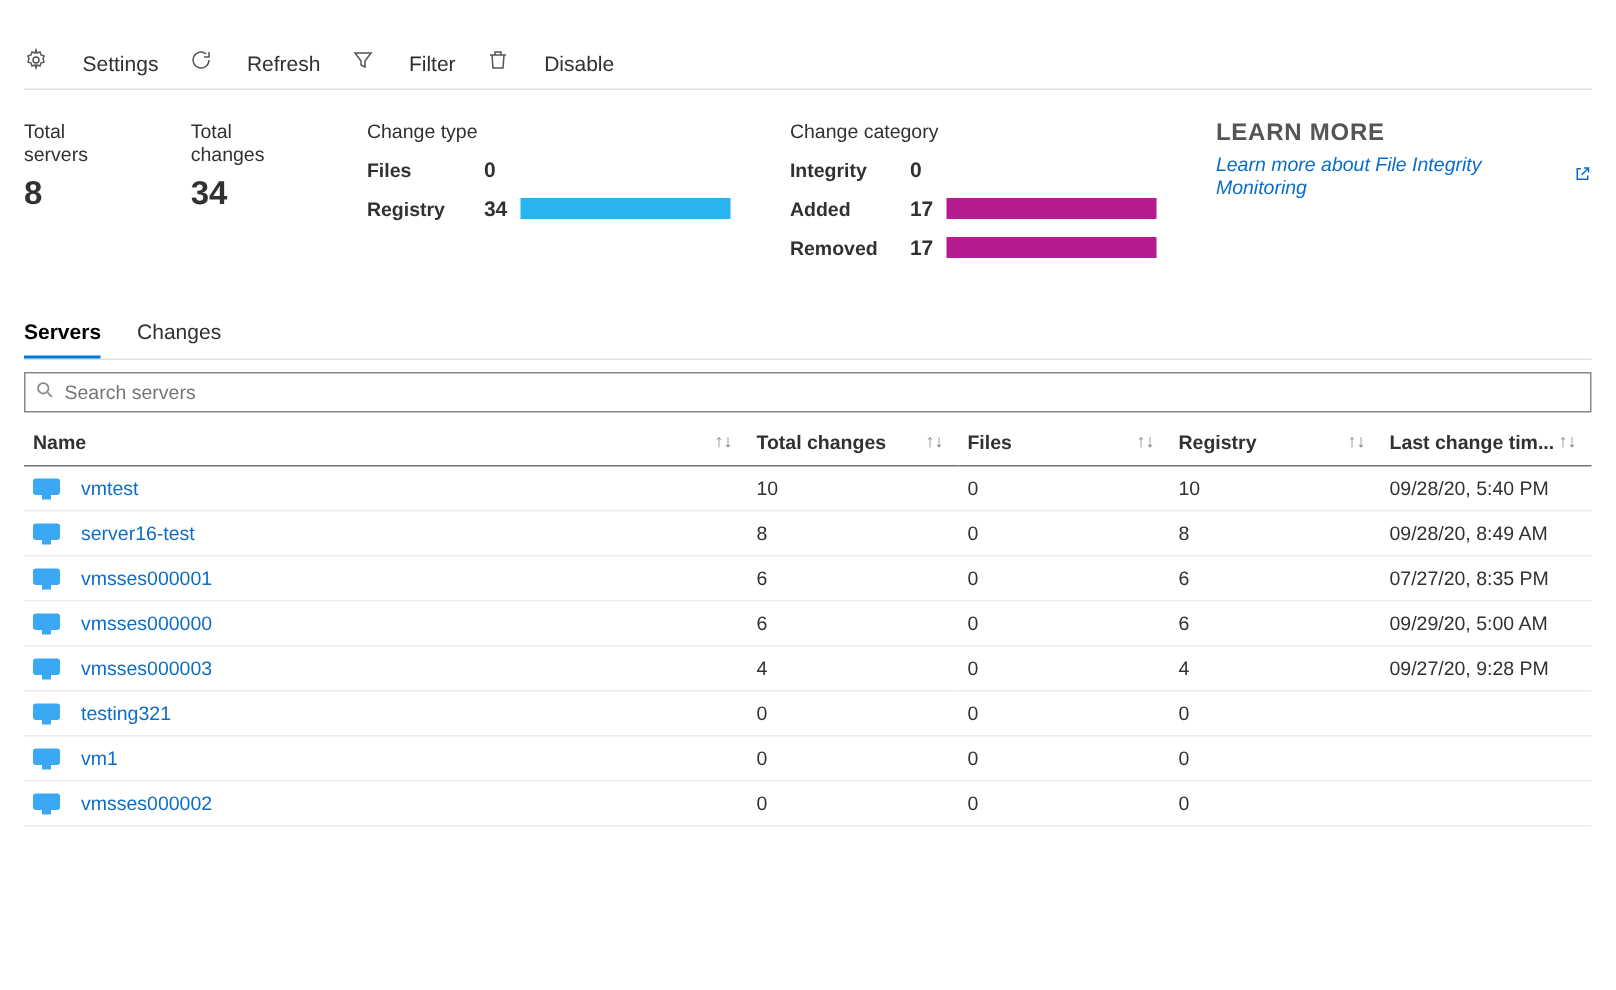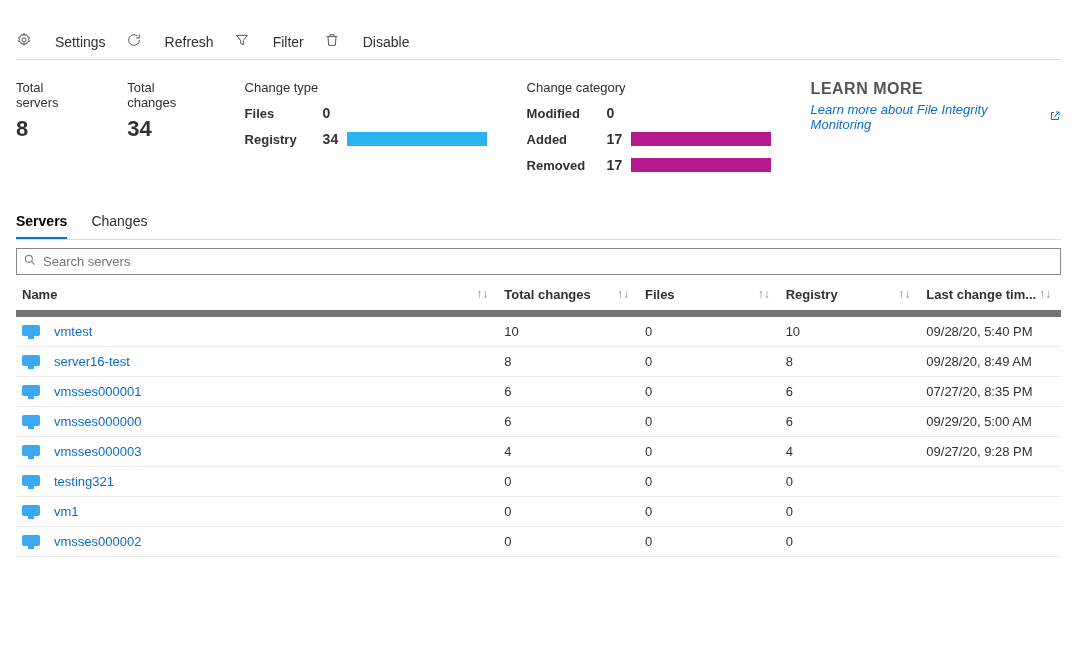--- a/index.html
+++ b/index.html
@@ -43,21 +43,21 @@
 
 .tabs { display: flex; gap: 24px; margin-top: 30px; border-bottom: 1px solid #e1dfdd; }
 .tab { font-size: 14px; padding-bottom: 8px; cursor: pointer; color: #323130; }
 .tab.active { font-weight: 600; border-bottom: 2px solid #0078d4; color: #000; }
 
 .search-box { margin-top: 8px; border: 1px solid #8a8886; display: flex; align-items: center; padding: 4px 6px; }
 .search-box svg { width: 14px; height: 14px; stroke: #888; fill: none; margin-right: 6px; }
 .search-box input { border: none; outline: none; font-size: 13px; flex: 1; color: #888; }
 
 .table { width: 100%; border-collapse: collapse; margin-top: 4px; }
-.table th { text-align: left; font-size: 13px; font-weight: 600; padding: 8px 6px; border-bottom: 7px solid #737373; position: relative; }
+.table th { text-align: left; font-size: 13px; font-weight: 600; padding: 8px 6px; border-bottom: 1px solid #737373; position: relative; }
 .sort-icon { position: absolute; right: 8px; top: 8px; width: 14px; height: 14px; color: #888; font-size: 12px; }
 .table td { padding: 7px 6px; border-bottom: 1px solid #edebe9; font-size: 13px; }
 .name-cell { display: flex; align-items: center; gap: 14px; }
 .vm-icon { width: 18px; height: 14px; position: relative; }
 .vm-mon { width: 18px; height: 11px; background: #3aa8f2; border-radius: 2px; }
 .vm-stand { width: 6px; height: 3px; background: #3aa8f2; margin: 0 auto; }
 .server-link { color: #0c6dc8; cursor: pointer; }
 .col-name { width: 480px; }
 .col-tc { width: 140px; }
 .col-files { width: 140px; }
@@ -123,21 +123,21 @@
         <div class="ct-num">34</div>
         <div class="ct-bar-wrap">
             <div class="ct-bar" style="width:100%;background:#28b4f0"></div>
           </div>
       </div>
     </div>
 
     <div class="cc-col">
       <div class="ct-title">Change category</div>
       <div class="cc-row">
-        <div class="cc-name">Modified</div>
+        <div class="cc-name">Integrity</div>
         <div class="cc-num">0</div>
         <div class="cc-bar-wrap">
             <div class="cc-bar" style="width:0%;background:#b51b8e"></div>
           </div>
       </div>
       <div class="cc-row">
         <div class="cc-name">Added</div>
         <div class="cc-num">17</div>
         <div class="cc-bar-wrap">
             <div class="cc-bar" style="width:100%;background:#b51b8e"></div>

